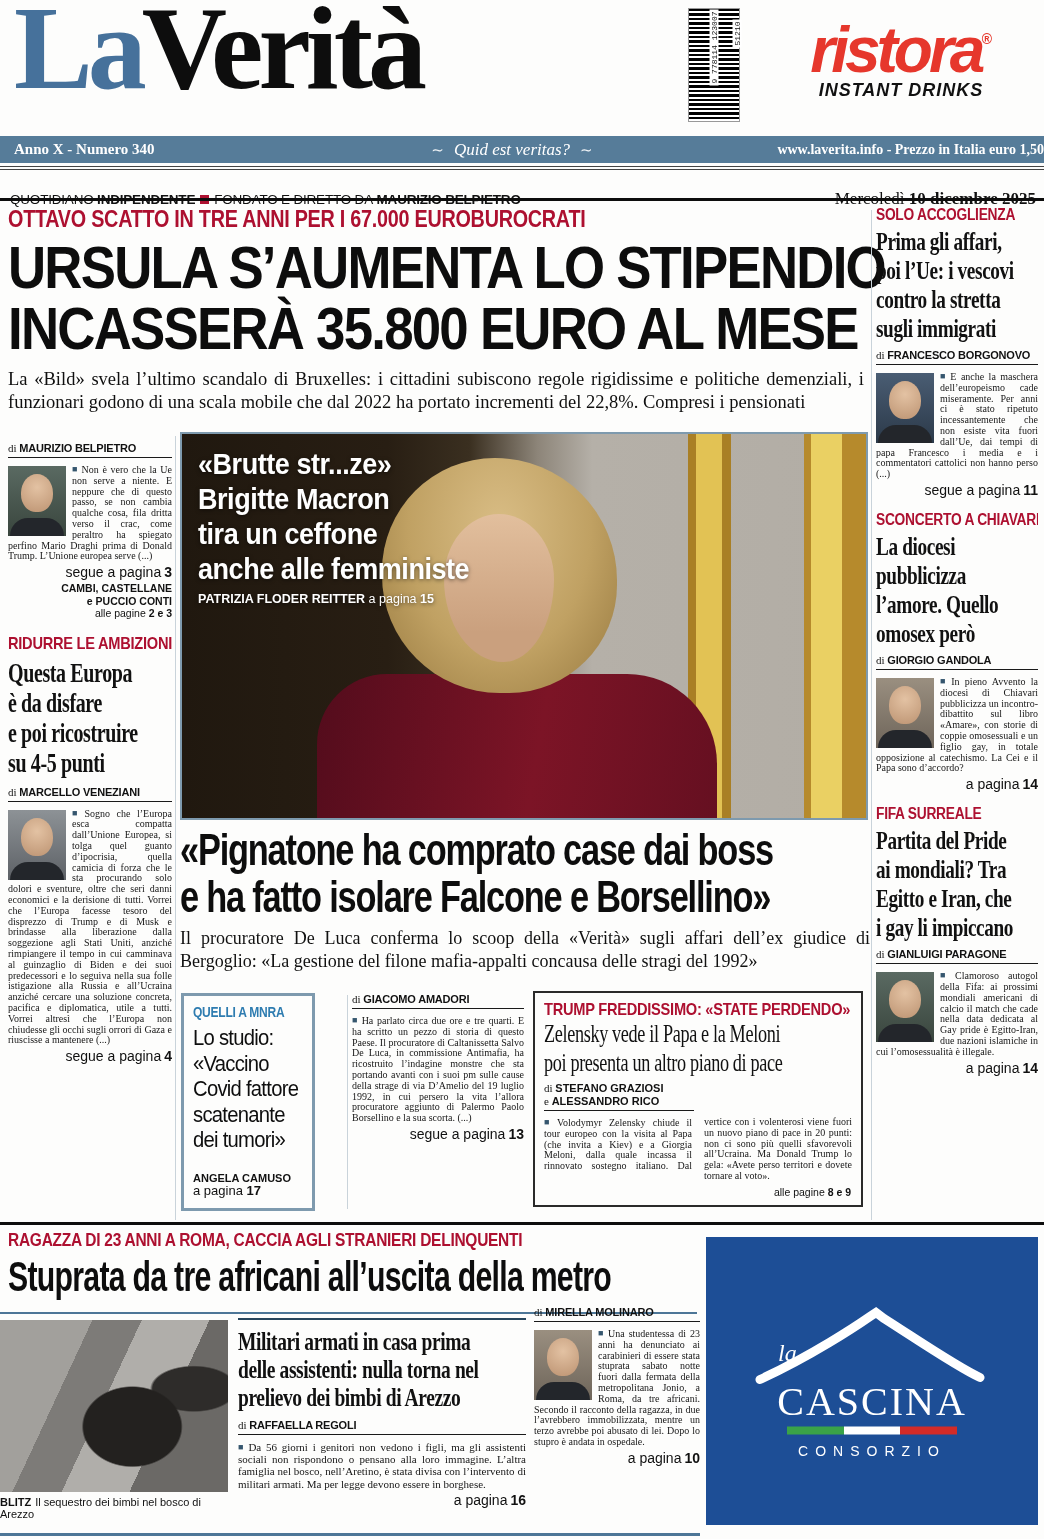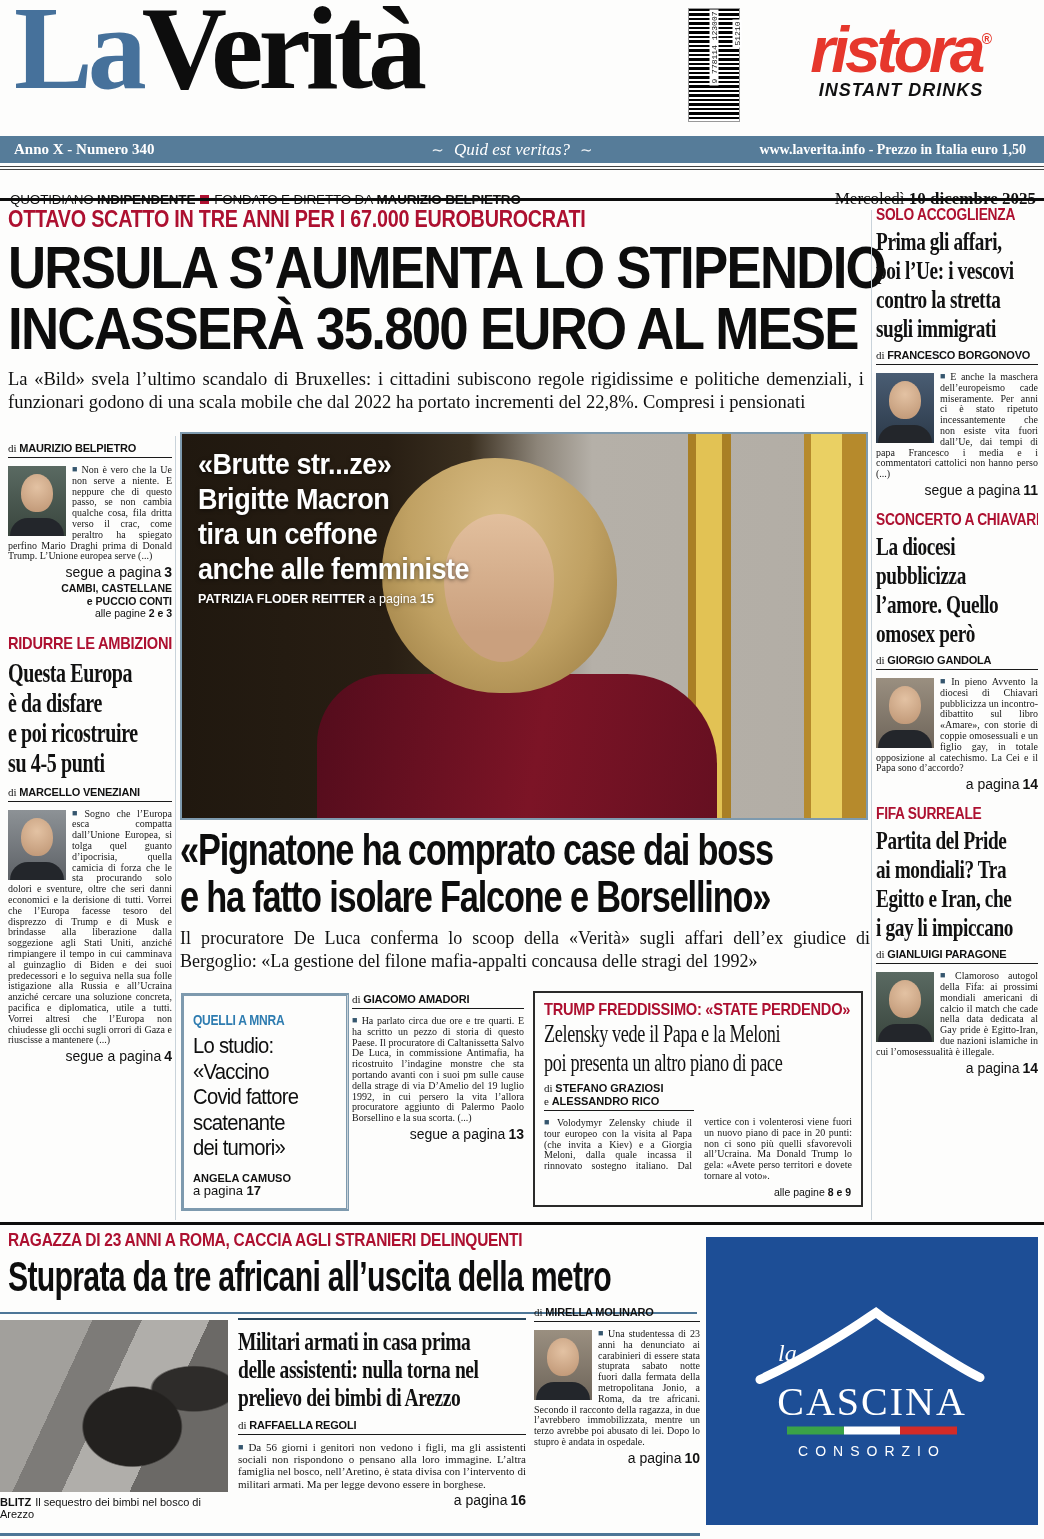--- a/index.html
+++ b/index.html
@@ -76,21 +76,21 @@
   #ristora .rname { font-family:"Liberation Sans", sans-serif; font-weight:bold; font-style:italic;
     font-size:64px; color:#e6372c; letter-spacing:-4px; line-height:1.05; }
   #ristora .rreg { font-size:14px; vertical-align:28px; letter-spacing:0; }
   #ristora .rtag { font-family:"Liberation Sans", sans-serif; font-weight:bold; font-style:italic;
     font-size:18px; color:#111; letter-spacing:1px; margin-top:-4px; }
   #topbar { position:absolute; left:0; top:136px; width:1044px; height:27px; background:#567c99;
     display:flex; align-items:center; color:#fff; font-family:"Liberation Serif", serif;justify-content:flex-end; }
   #topbar .tb-left { flex:0 0 300px; padding-left:14px; font-weight:bold; font-size:15px; }
   #topbar .tb-mid  { flex:1; text-align:center; font-style:italic; font-size:17px; }
   #topbar .tb-mid .sw { font-style:normal; font-size:15px; opacity:.9; padding:0 10px; }
-  #topbar .tb-right{ flex:0 0 320px; text-align:right; padding-right:18px; font-weight:bold; font-size:14px; }
+  #topbar .tb-right{ flex:0 0 320px; text-align:right; padding-right:0; font-weight:bold; font-size:14px; }
   #rule-double { position:absolute; left:0; top:166px; width:1044px; height:4px;
     border-top:1px solid #444; border-bottom:1px solid #444; }
   #tagline { position:absolute; left:10px; top:188px; width:1026px; height:22px;
     display:flex; justify-content:space-between; align-items:center; }
   #tagline .tl-left { font-family:"Liberation Sans", sans-serif; font-size:13.5px; letter-spacing:-0.2px; }
   #tagline .tl-left b { font-weight:bold; }
   #tagline .redsq { display:inline-block; width:9px; height:9px; background:#ad1030; margin:0 5px; }
   #tagline .tl-right { font-size:17px;margin-left:31px; }
   #rule-thick { position:absolute; left:0; top:198px; width:1044px; height:3px; background:#0d0d0d; }
 
@@ -132,22 +132,22 @@
   #overlay-text .obl { font-family:"Liberation Sans", sans-serif; font-size:12.5px; margin-top:6px;
     text-shadow:0 1px 4px rgba(0,0,0,.6); }
   #overlay-text .obl b { font-weight:bold; }
 
   
   #pignatone { position:absolute; left:180px; top:826px; width:690px; }
   #pignatone .hl { font-size:44px; line-height:47px; transform:scaleX(.78); letter-spacing:-1.5px; }
   #pignatone .subhead { font-size:18px; line-height:22.5px; margin-top:7px; text-align:justify; }
 
   
-  #mnra-box { position:absolute; left:181px; top:993px; width:168px; height:218px;
-    border:3px solid #7e9aae; padding:16px 9px; overflow:hidden; }
+  #mnra-box { position:absolute; left:181px; top:993px; width:134px; height:218px;
+    border:3px solid #7e9aae; padding:8px 9px; overflow:hidden; }
   #mnra-box .kicker { font-size:14px; }
   #mnra-box .mtitle { margin-top:5px; }
   #mnra-box .mtitle .ln { font-family:"Liberation Sans", sans-serif; font-weight:normal;
     font-size:22px; line-height:25.5px; white-space:nowrap; transform:scaleX(.92); transform-origin:0 0;
     letter-spacing:-0.8px; color:#0e0e0e; }
   #mnra-box .mauthor { position:absolute; left:9px; bottom:24px; font-family:"Liberation Sans", sans-serif;
     font-weight:bold; font-size:11px; }
   #mnra-box .mpage { position:absolute; left:9px; bottom:10px; font-family:"Liberation Sans", sans-serif;
     font-size:13px; }
   #amadori { position:absolute; left:352px; top:993px; width:172px; height:220px; overflow:hidden; }

